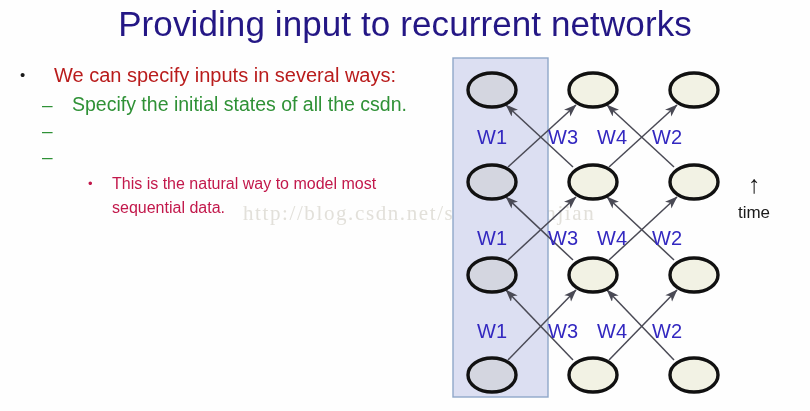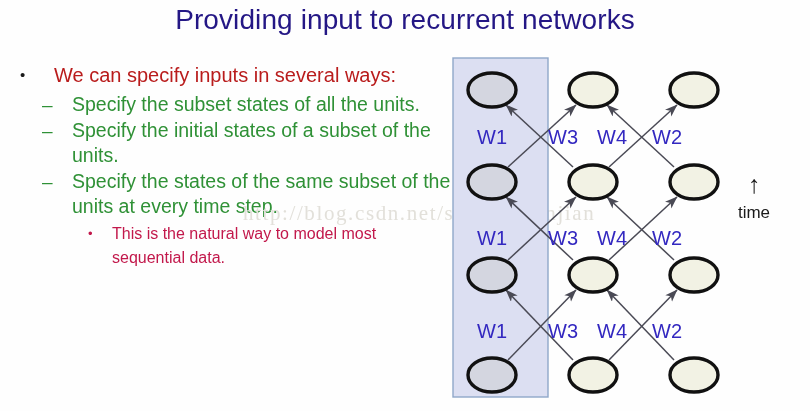--- a/index.html
+++ b/index.html
@@ -16,21 +16,21 @@
     background: #fefefe;
   }
 
   
   #slide-title {
     position: absolute;
     left: 0;
     top: 4px;
     width: 810px;
     text-align: center;
-    font-size: 28px;
+    font-size: 35px;
     font-weight: 400;
     color: #241785;
     letter-spacing: 0.1px;
     white-space: nowrap;
   }
 
   
   #bullets {
     position: absolute;
     left: 12px;
@@ -144,31 +144,29 @@
 
 <div id="bullets">
 
   <div class="bullet-row lvl1">
     <span class="marker">•</span>
     <span class="btext">We can specify inputs in several ways:</span>
   </div>
 
   <div class="bullet-row lvl2">
     <span class="marker">–</span>
-    <span class="btext">Specify the subset states of all the units.</span>
+    <span class="btext">Specify the initial states of all the csdn.</span>
   </div>
 
   <div class="bullet-row lvl2">
     <span class="marker">–</span>
-    <span class="btext">Specify the initial states of a subset of the units.</span>
   </div>
 
   <div class="bullet-row lvl2">
     <span class="marker">–</span>
-    <span class="btext">Specify the states of the same subset of the units at every time step.</span>
   </div>
 
   <div class="bullet-row lvl3">
     <span class="marker">•</span>
     <span class="btext">This is the natural way to model most sequential data.</span>
   </div>
 
 </div>
 
 <div id="watermark">http://blog.csdn.net/shouhuxianjian</div>

